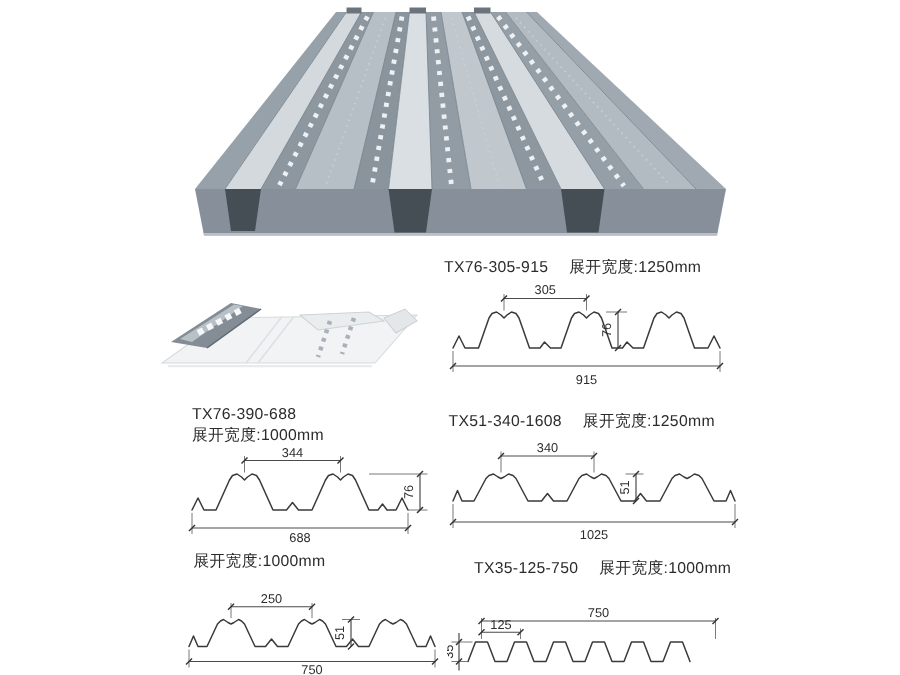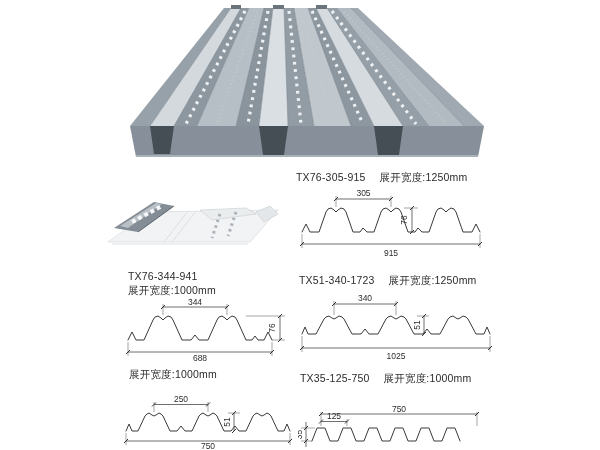--- a/index.html
+++ b/index.html
@@ -126,21 +126,21 @@
       <line class="ext" x1="6" y1="48" x2="6" y2="62"></line>
         <line class="ext" x1="184" y1="48" x2="184" y2="62"></line>
       <line class="dim" x1="6" y1="58" x2="184" y2="58"></line>
       <line class="tick" x1="4" y1="60" x2="8" y2="56"></line>
         <line class="tick" x1="182" y1="60" x2="186" y2="56"></line>
       <text class="dimtext" x="95" y="70">915</text>
     </g>
   </svg>
 
   <div class="title t2 abs" style="left:128px;top:269px">
-    <div>TX76-344-941</div>
+    <div>TX76-390-688</div>
     <div>展开宽度:1000mm</div>
   </div>
   <svg class="abs" style="left:122px;top:298px" width="172" height="64" viewBox="0 0 172 64">
     <path class="profile" d="M6,42 l4,-8 l4,8 l8,0 l9,-20 l2,-3 l3,-1 l3,2 l2,2 l2,-2 l3,-2 l3,1 l2,3 l9,20 l9,0 l4,-5 l4,5 l9,0 l9,-20 l2,-3 l3,-1 l3,2 l2,2 l2,-2 l3,-2 l3,1 l2,3 l9,20 l6,0 l3,-4 l3,4 l6,0 l4,-8 l4,8"></path>
     <g>
       <line class="ext" x1="41" y1="6" x2="41" y2="17"></line>
         <line class="ext" x1="105" y1="6" x2="105" y2="17"></line>
       <line class="dim" x1="41" y1="9" x2="105" y2="9"></line>
       <line class="tick" x1="39" y1="11" x2="43" y2="7"></line>
         <line class="tick" x1="103" y1="11" x2="107" y2="7"></line>
@@ -158,21 +158,21 @@
       <line class="ext" x1="6" y1="44" x2="6" y2="58"></line>
         <line class="ext" x1="150" y1="44" x2="150" y2="58"></line>
       <line class="dim" x1="6" y1="54" x2="150" y2="54"></line>
       <line class="tick" x1="4" y1="56" x2="8" y2="52"></line>
         <line class="tick" x1="148" y1="56" x2="152" y2="52"></line>
       <text class="dimtext" x="78" y="63">688</text>
     </g>
   </svg>
 
   <div class="title abs" style="left:299px;top:274px">
-    <span class="model">TX51-340-1723</span><span>展开宽度:1250mm</span>
+    <span class="model">TX51-340-1608</span><span>展开宽度:1250mm</span>
   </div>
   <svg class="abs" style="left:298px;top:292px" width="196" height="70" viewBox="0 0 196 70">
     <path class="profile" d="M4,42 l3,-7 l3,7 l8,0 l8,-15 l2,-2 l3,-1 l3,2 l2,1 l2,-1 l3,-2 l3,1 l2,2 l8,15 l9,0 l4,-5 l4,5 l9,0 l8,-15 l2,-2 l3,-1 l3,2 l2,1 l2,-1 l3,-2 l3,1 l2,2 l8,15 l9,0 l4,-5 l4,5 l9,0 l8,-15 l2,-2 l3,-1 l3,2 l2,1 l2,-1 l3,-2 l3,1 l2,2 l8,15 l8,0 l3,-7 l3,7"></path>
     <g>
       <line class="ext" x1="36" y1="9" x2="36" y2="23"></line>
         <line class="ext" x1="98" y1="9" x2="98" y2="23"></line>
       <line class="dim" x1="36" y1="12" x2="98" y2="12"></line>
       <line class="tick" x1="34" y1="14" x2="38" y2="10"></line>
         <line class="tick" x1="96" y1="14" x2="100" y2="10"></line>
       <text class="dimtext" x="67" y="9">340</text>
@@ -217,21 +217,21 @@
     <g>
       <line class="ext" x1="4" y1="37" x2="4" y2="49"></line>
         <line class="ext" x1="168" y1="37" x2="168" y2="49"></line>
       <line class="dim" x1="4" y1="45" x2="168" y2="45"></line>
       <line class="tick" x1="2" y1="47" x2="6" y2="43"></line>
         <line class="tick" x1="166" y1="47" x2="170" y2="43"></line>
       <text class="dimtext" x="86" y="53">750</text>
     </g>
   </svg>
 
-  <div class="title abs" style="left:300px;top:372px">
+  <div class="title abs" style="left:316px;top:372px">
     <span class="model">TX35-125-750</span><span>展开宽度:1000mm</span>
   </div>
   <svg class="abs" style="left:298px;top:404px" width="196" height="46" viewBox="0 0 196 46">
     <path class="profile" d="M14,37 l5,-13 l8,0 l5,13 l8,0 l5,-13 l8,0 l5,13 l8,0 l5,-13 l8,0 l5,13 l8,0 l5,-13 l8,0 l5,13 l8,0 l5,-13 l8,0 l5,13 l8,0 l5,-13 l8,0 l5,13"></path>
     <g>
       <line class="ext" x1="23" y1="8" x2="23" y2="22"></line>
         <line class="ext" x1="179" y1="8" x2="179" y2="22"></line>
       <line class="dim" x1="23" y1="10" x2="179" y2="10"></line>
       <line class="tick" x1="21" y1="12" x2="25" y2="8"></line>
         <line class="tick" x1="177" y1="12" x2="181" y2="8"></line>

